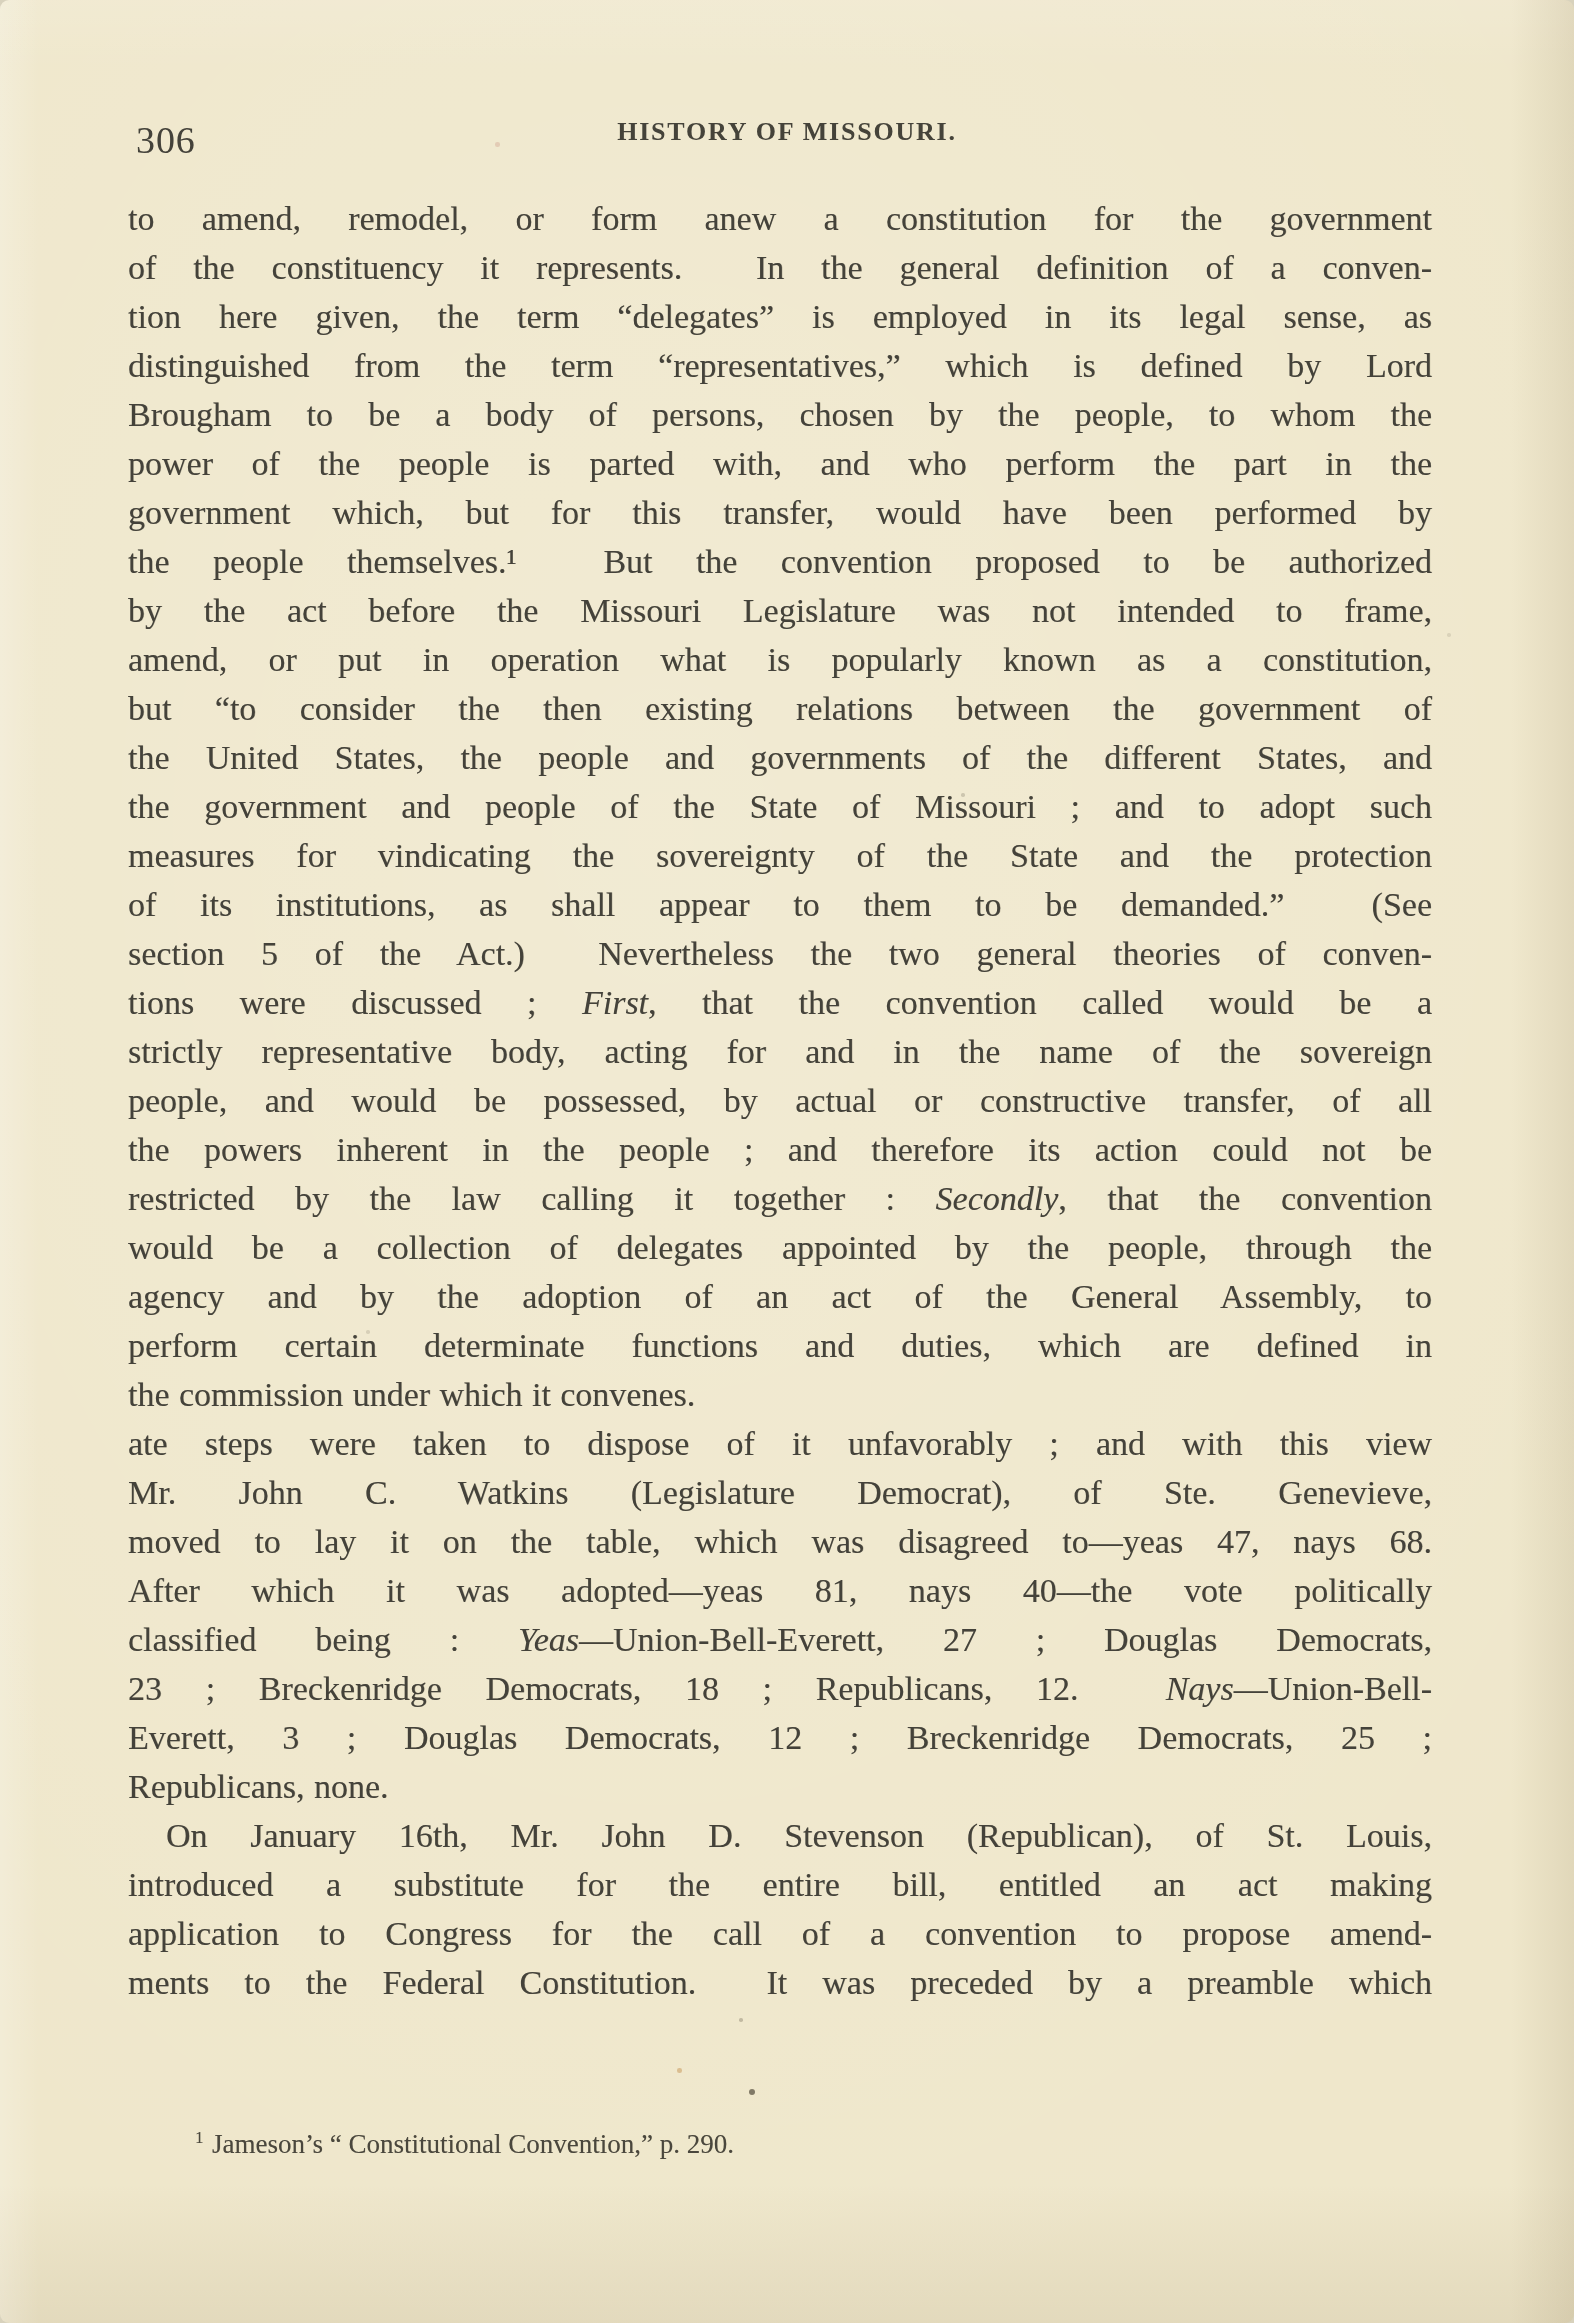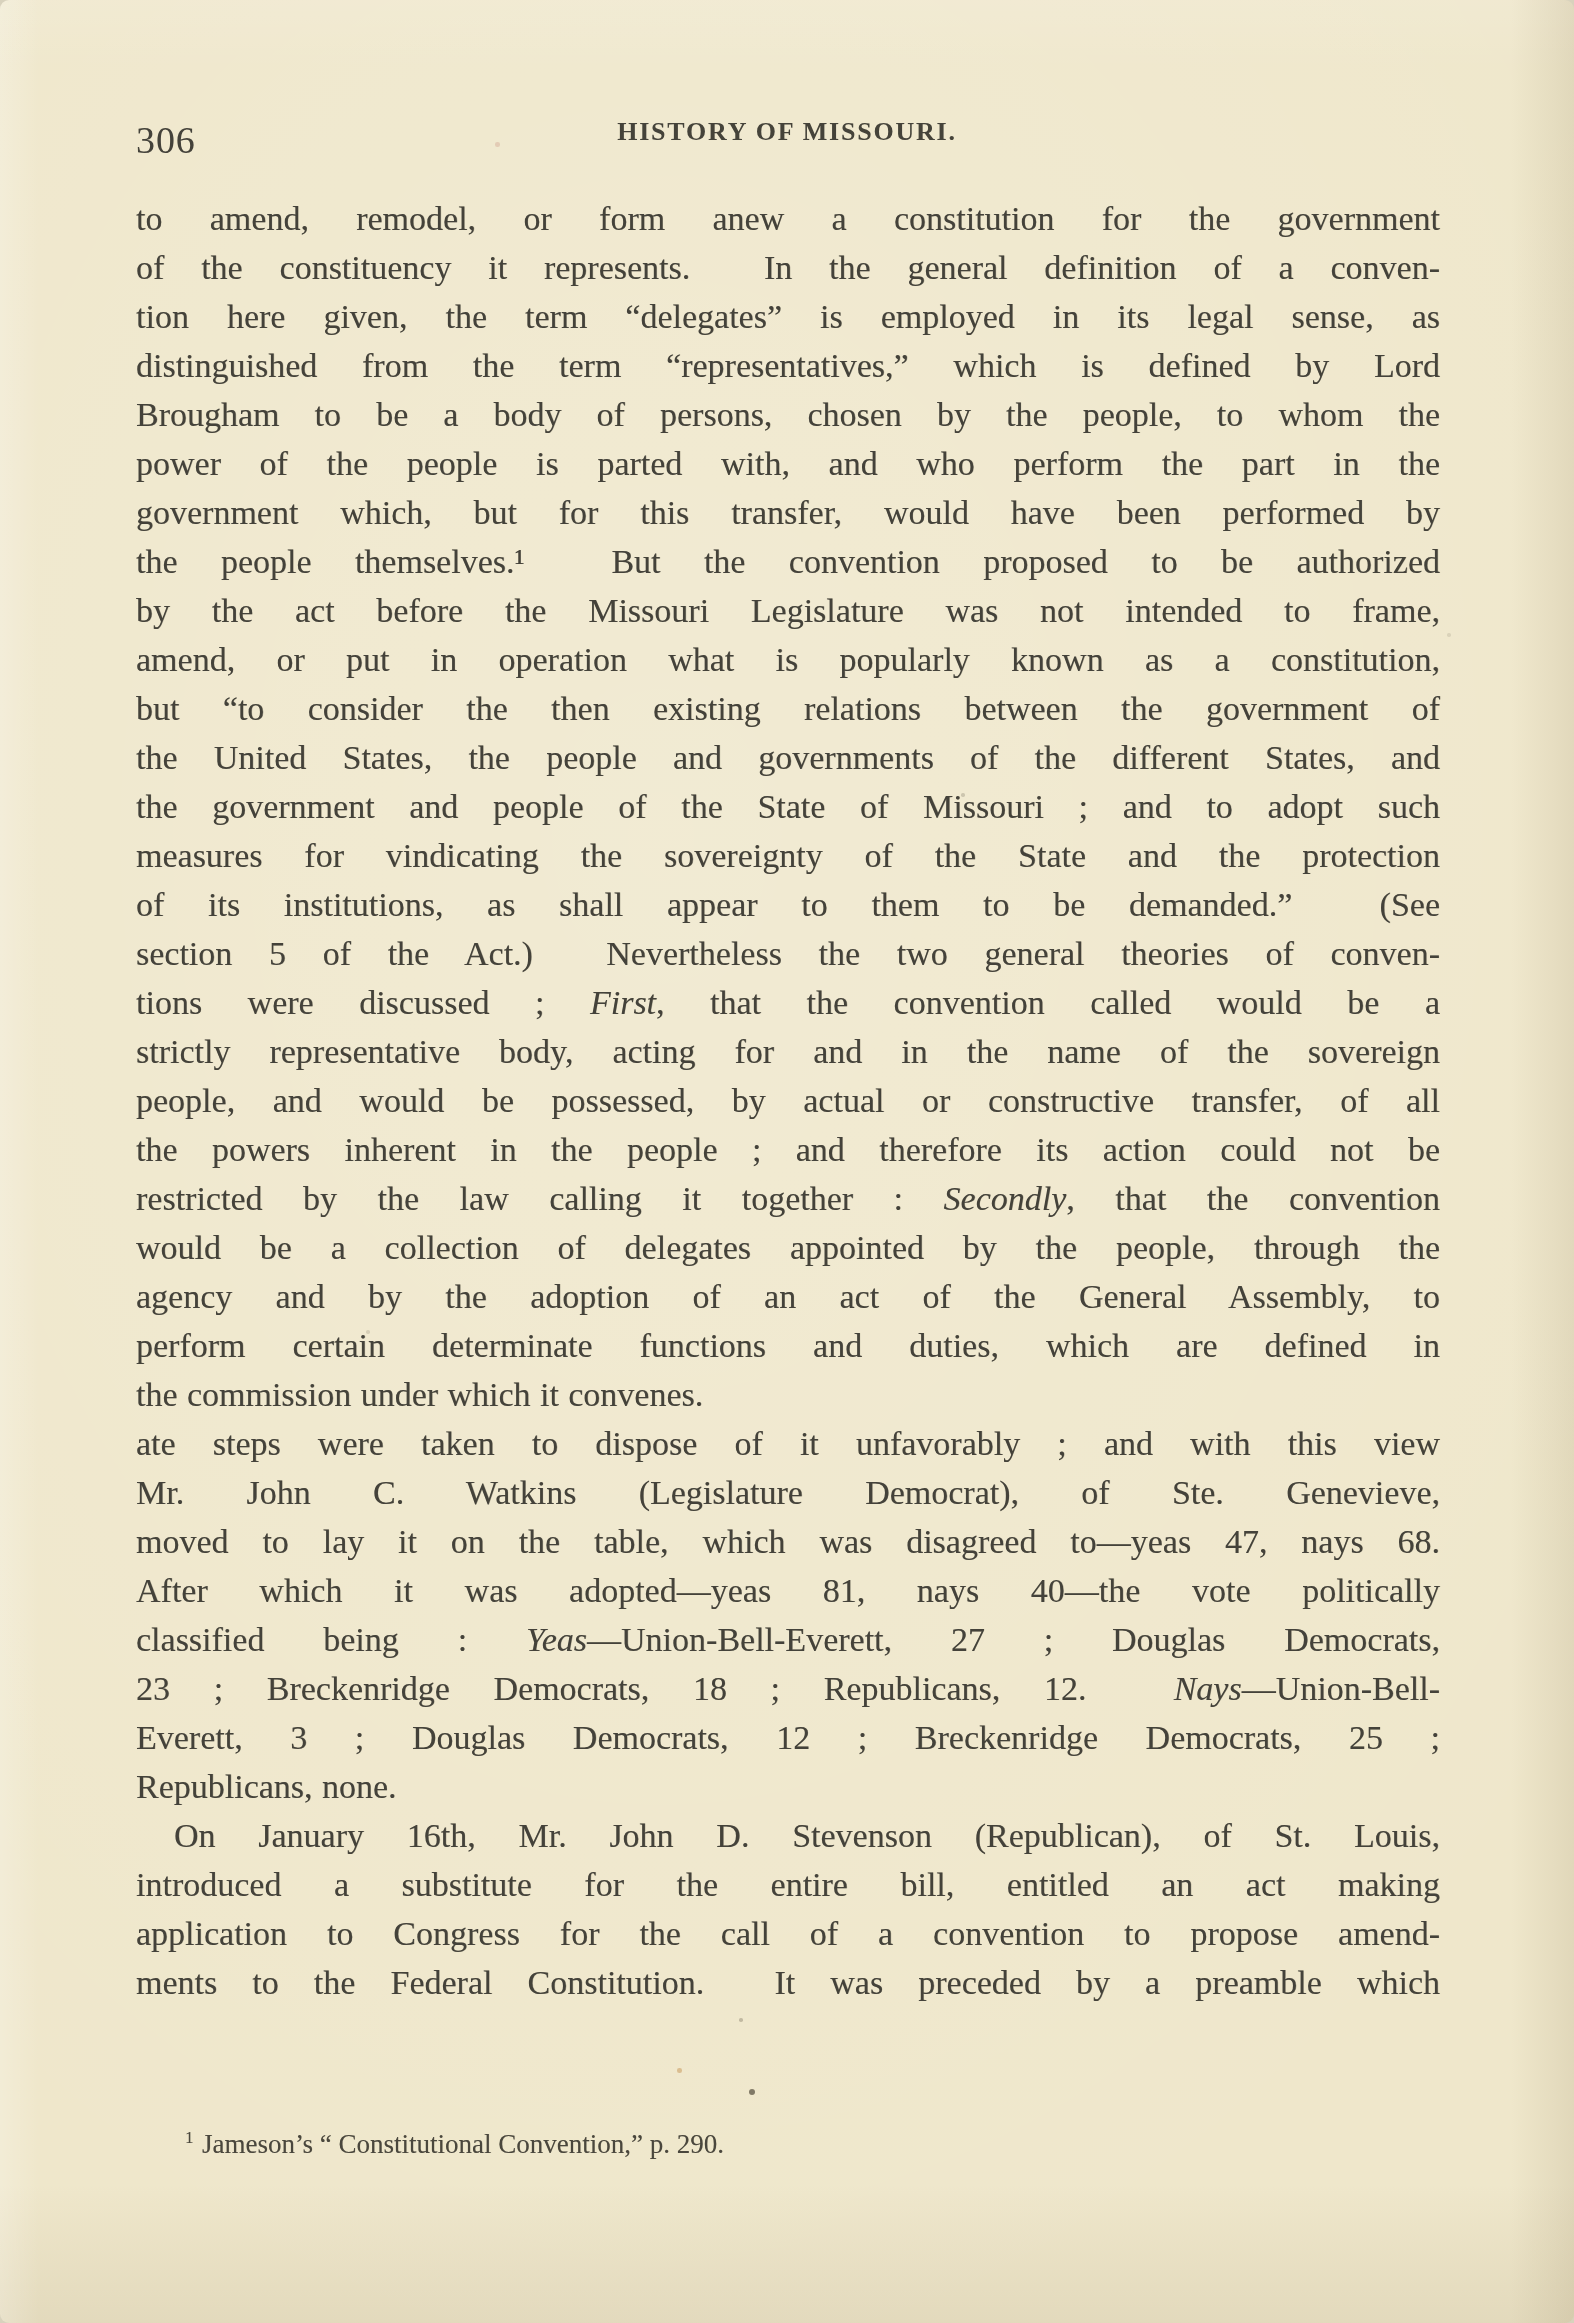--- a/index.html
+++ b/index.html
@@ -24,36 +24,36 @@
   }
   .runhead{
     position:absolute;left:50%;top:119px;
     transform:translateX(-50%);
     font-size:26px;line-height:1;
     font-weight:700;letter-spacing:1.8px;
     white-space:nowrap;
     color:#45433a;
   }
   .bodytext{
-    position:absolute;left:136px;top:194px;width:1304px;
+    position:absolute;left:128px;top:194px;width:1304px;
     text-shadow:0.4px 0.4px 0.6px rgba(64,60,46,0.35);
   }
   .line{
     font-size:34px;
     line-height:49px;height:49px;
     text-align:justify;
     text-align-last:justify;
     overflow:visible;
     word-spacing:0.9px;
   }
   .line.end{text-align-last:left;}
   .line.indent{text-indent:38px;}
   .it{font-style:italic;margin-top:40px;}
   .footnote{
-    position:absolute;left:185px;top:2128px;
+    position:absolute;left:195px;top:2128px;
     font-size:27px;line-height:1.2;
     color:#4a473d;
     text-shadow:0.3px 0.3px 0.5px rgba(64,60,46,0.3);
   }
   .footnote .mark{
     font-size:17px;vertical-align:super;letter-spacing:1.8px;
   }
   .speck{position:absolute;border-radius:50%;}
   .s1{left:749px;top:2089px;width:6.3px;height:6.3px;background:#6d6655;opacity:.85;}
   .s2{left:677px;top:2068px;width:4.5px;height:4.5px;background:#c89b5e;opacity:.55;}

